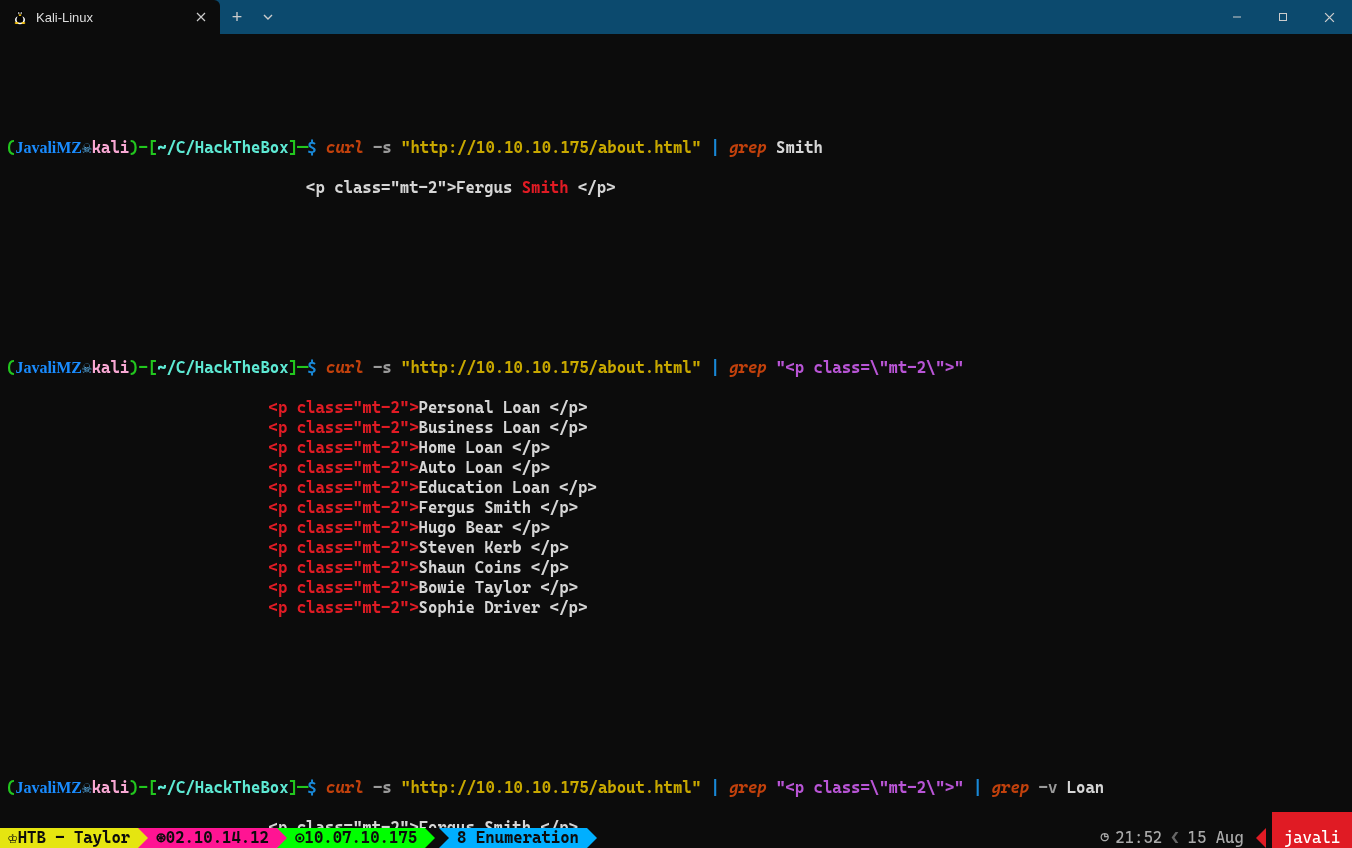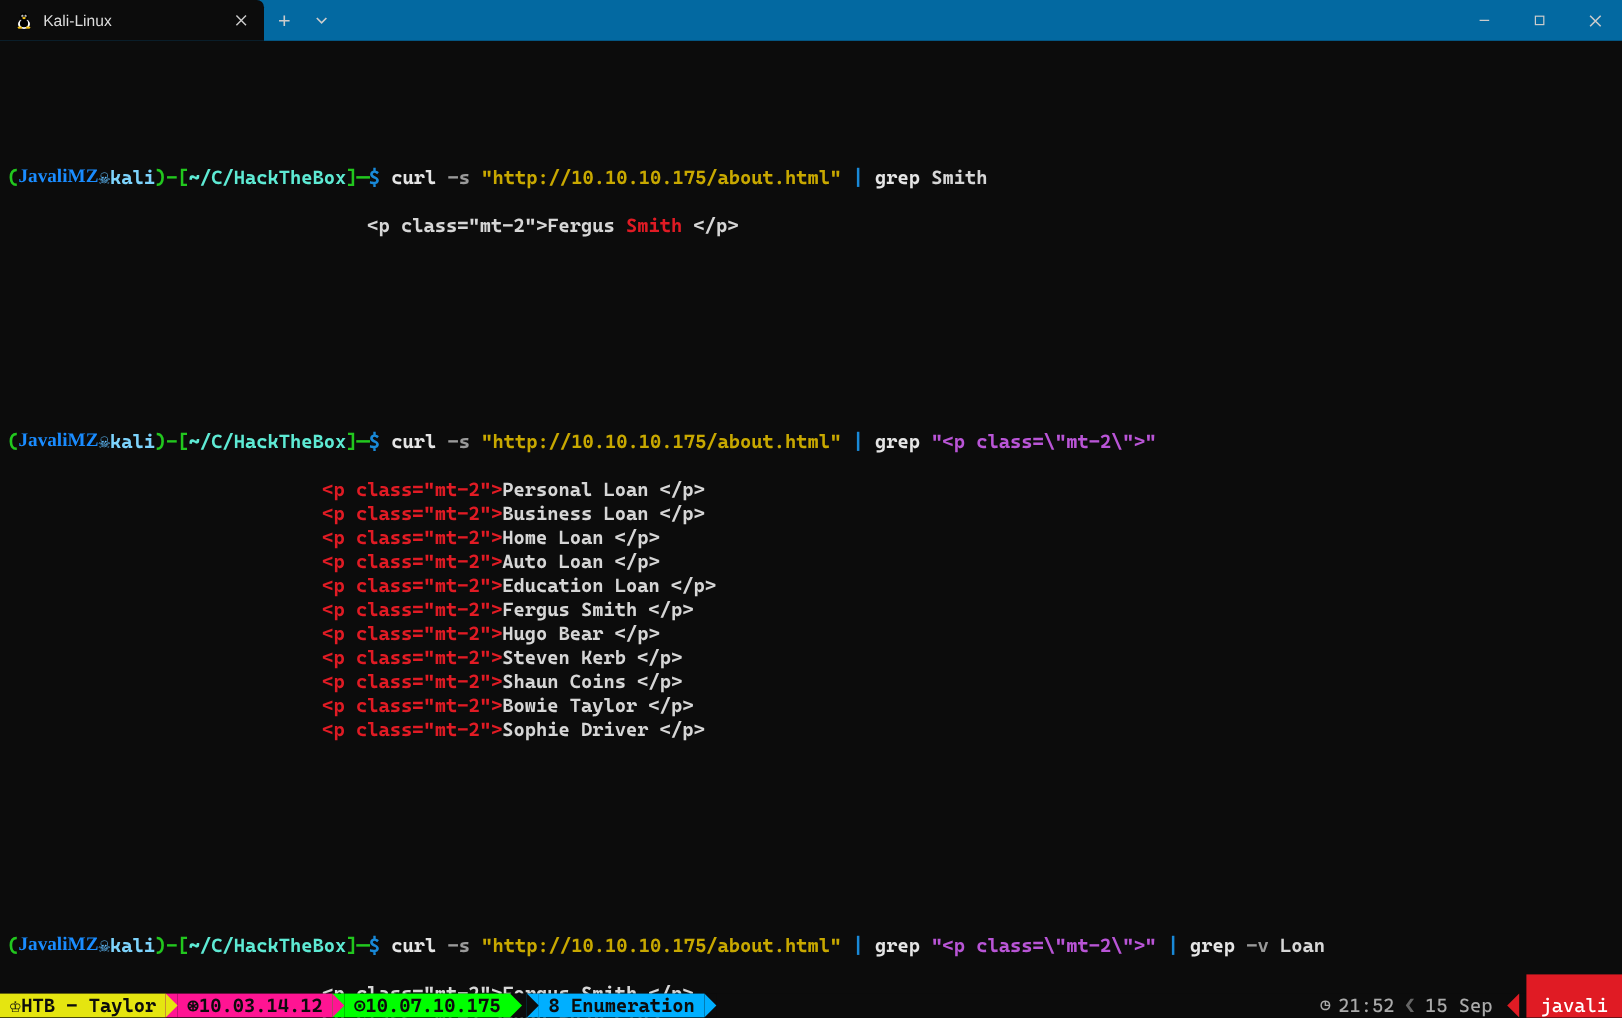--- a/index.html
+++ b/index.html
@@ -8,21 +8,21 @@
     width: 1352px;
     height: 848px;
     font-family: 'Cascadia Mono', 'Consolas', monospace;
     font-size: 16px;
     color: #cccccc;
     overflow: hidden;
     position: relative;
   }
   .titlebar {
     height: 34px;
-    background: #0369a1;
+    background: #0c4a6e;
     display: flex;
     align-items: stretch;
     user-select: none;
   }
   .tab {
     background: #0c0c0c;
     display: flex;
     align-items: center;
     padding: 0 10px 0 12px;
     gap: 8px;
@@ -66,24 +66,24 @@
     padding: 4px 6px;
     font-weight: bold;
     line-height: 20px;
     white-space: pre;
     font-size: 16px;
   }
   .blank { height: 20px; }
   .ps-open, .ps-close, .ps-dash, .ps-sqo, .ps-sqc { color: #22c71e; }
   .ps-user { color: #1a8cff; font-family: Liberation Serif, serif; }
   .ps-skull { color: #5fbdfd; }
-  .ps-host { color: #7dd3fc; }
+  .ps-host { color: #f9a8d4; }
   .ps-path { color: #5eead4; }
   .ps-dollar { color: #1989d8; }
-  .cmd { color: #e5e5e5; }
+  .cmd { color: #c2410c; font-style: italic; }
   .flag { color: #9a9a9a; }
   .str { color: #c8a800; }
   .pipe { color: #1989d8; }
   .hl-red { color: #e01b24; font-weight: bold; }
   .magenta { color: #b955d6; }
   .white { color: #d6d6d6; }
   .tmux {
     position: absolute;
     left: 0; right: 0; bottom: 0;
     height: 20px;
@@ -207,21 +207,21 @@
 
 <div class="tmux">
   <div class="seg seg-yellow">
       <span>♔</span>
       <span> HTB - Taylor</span>
     </div>
   <div class="pl-right" style="border-left:10px solid #e5e510; background:#ff1493;"></div>
   <div class="seg seg-pink">
       <span>⊛</span>
       <span> </span>
-      <span>10.03.14.12</span>
+      <span>02.10.14.12</span>
     </div>
   <div class="pl-right" style="border-left:10px solid #ff1493; background:#00ff00;"></div>
   <div class="seg seg-green">
       <span>⊙</span>
       <span> </span>
       <span>10.07.10.175</span>
     </div>
   <div class="pl-right" style="border-left:10px solid #00ff00; background:#0c0c0c;"></div>
   <div class="seg seg-black" style="padding:0 2px;"></div>
   <div class="pl-right" style="border-left:10px solid #0c0c0c; background:#00afff;"></div>
@@ -229,19 +229,19 @@
       <span> </span>
       <span>8 Enumeration</span>
       <span> </span>
     </div>
   <div class="pl-right" style="border-left:10px solid #00afff; background:#0c0c0c;"></div>
 
   <div class="tmux-right">
     <span>◷</span>
     <span>21:52</span>
     <span class="ang-sep">❮</span>
-    <span>15 Sep</span>
+    <span>15 Aug</span>
     <div class="pl-left" style="border-right:10px solid #e01b24; margin-left:6px;"></div>
     <div class="seg seg-red" style="padding:16px 12px;">
         <span>javali</span>
       </div>
   </div>
 </div>
 
 </body></html>

